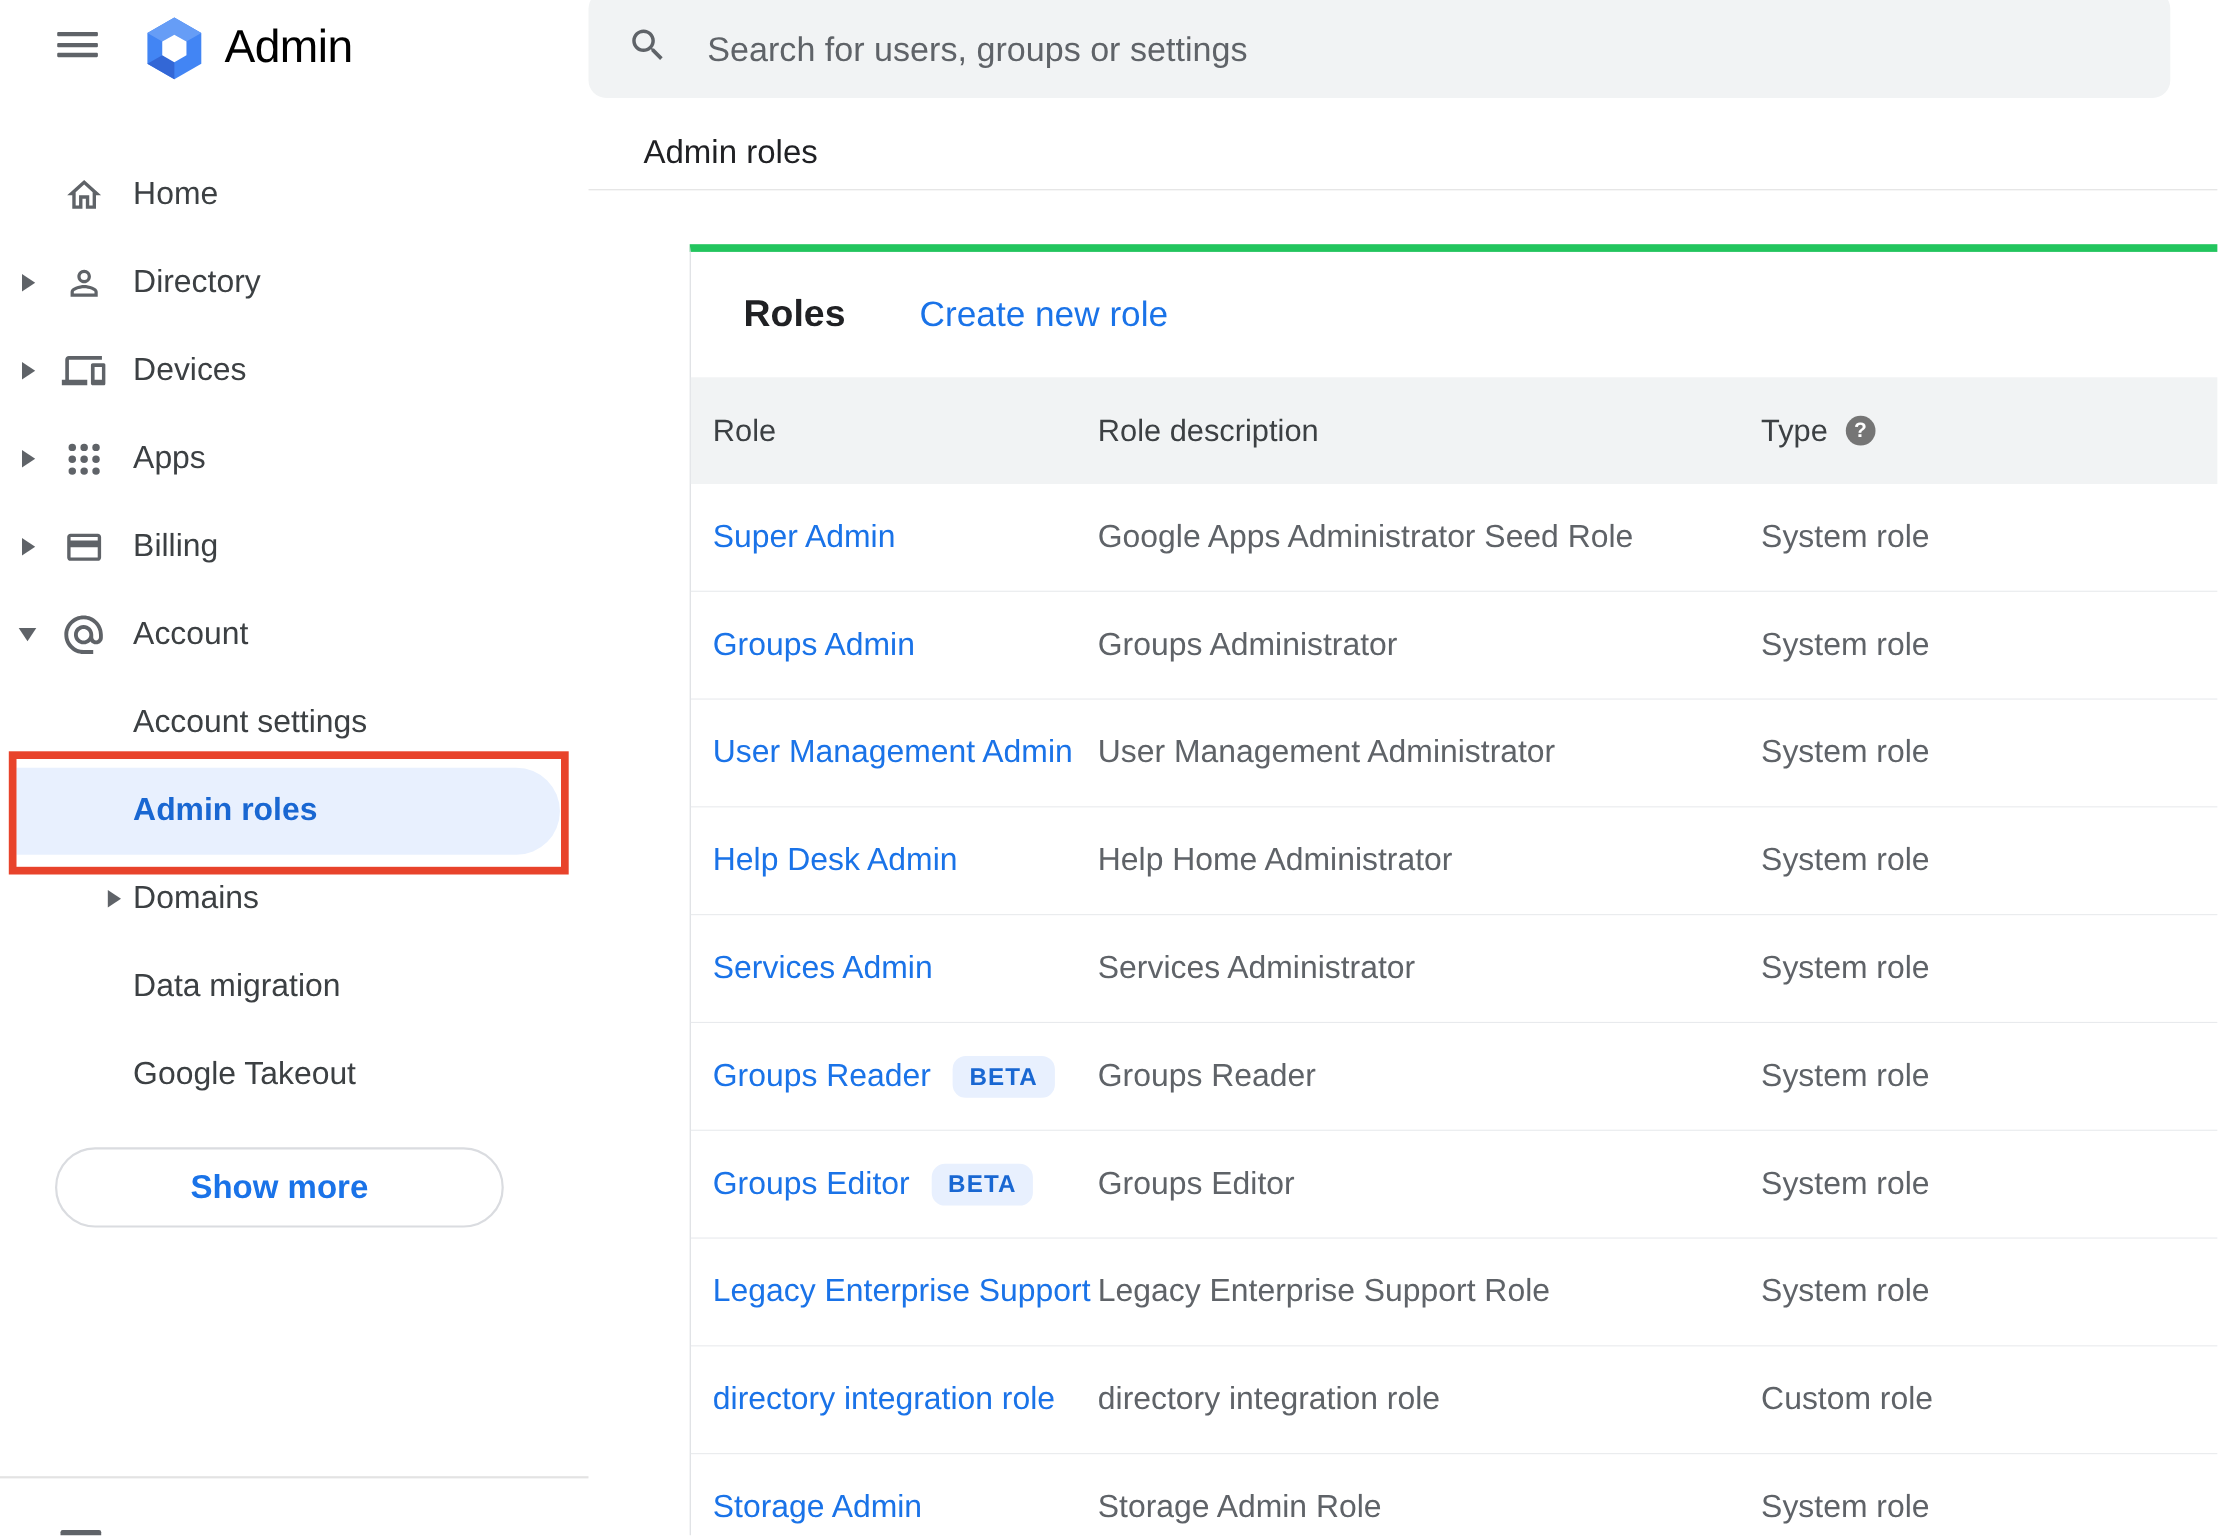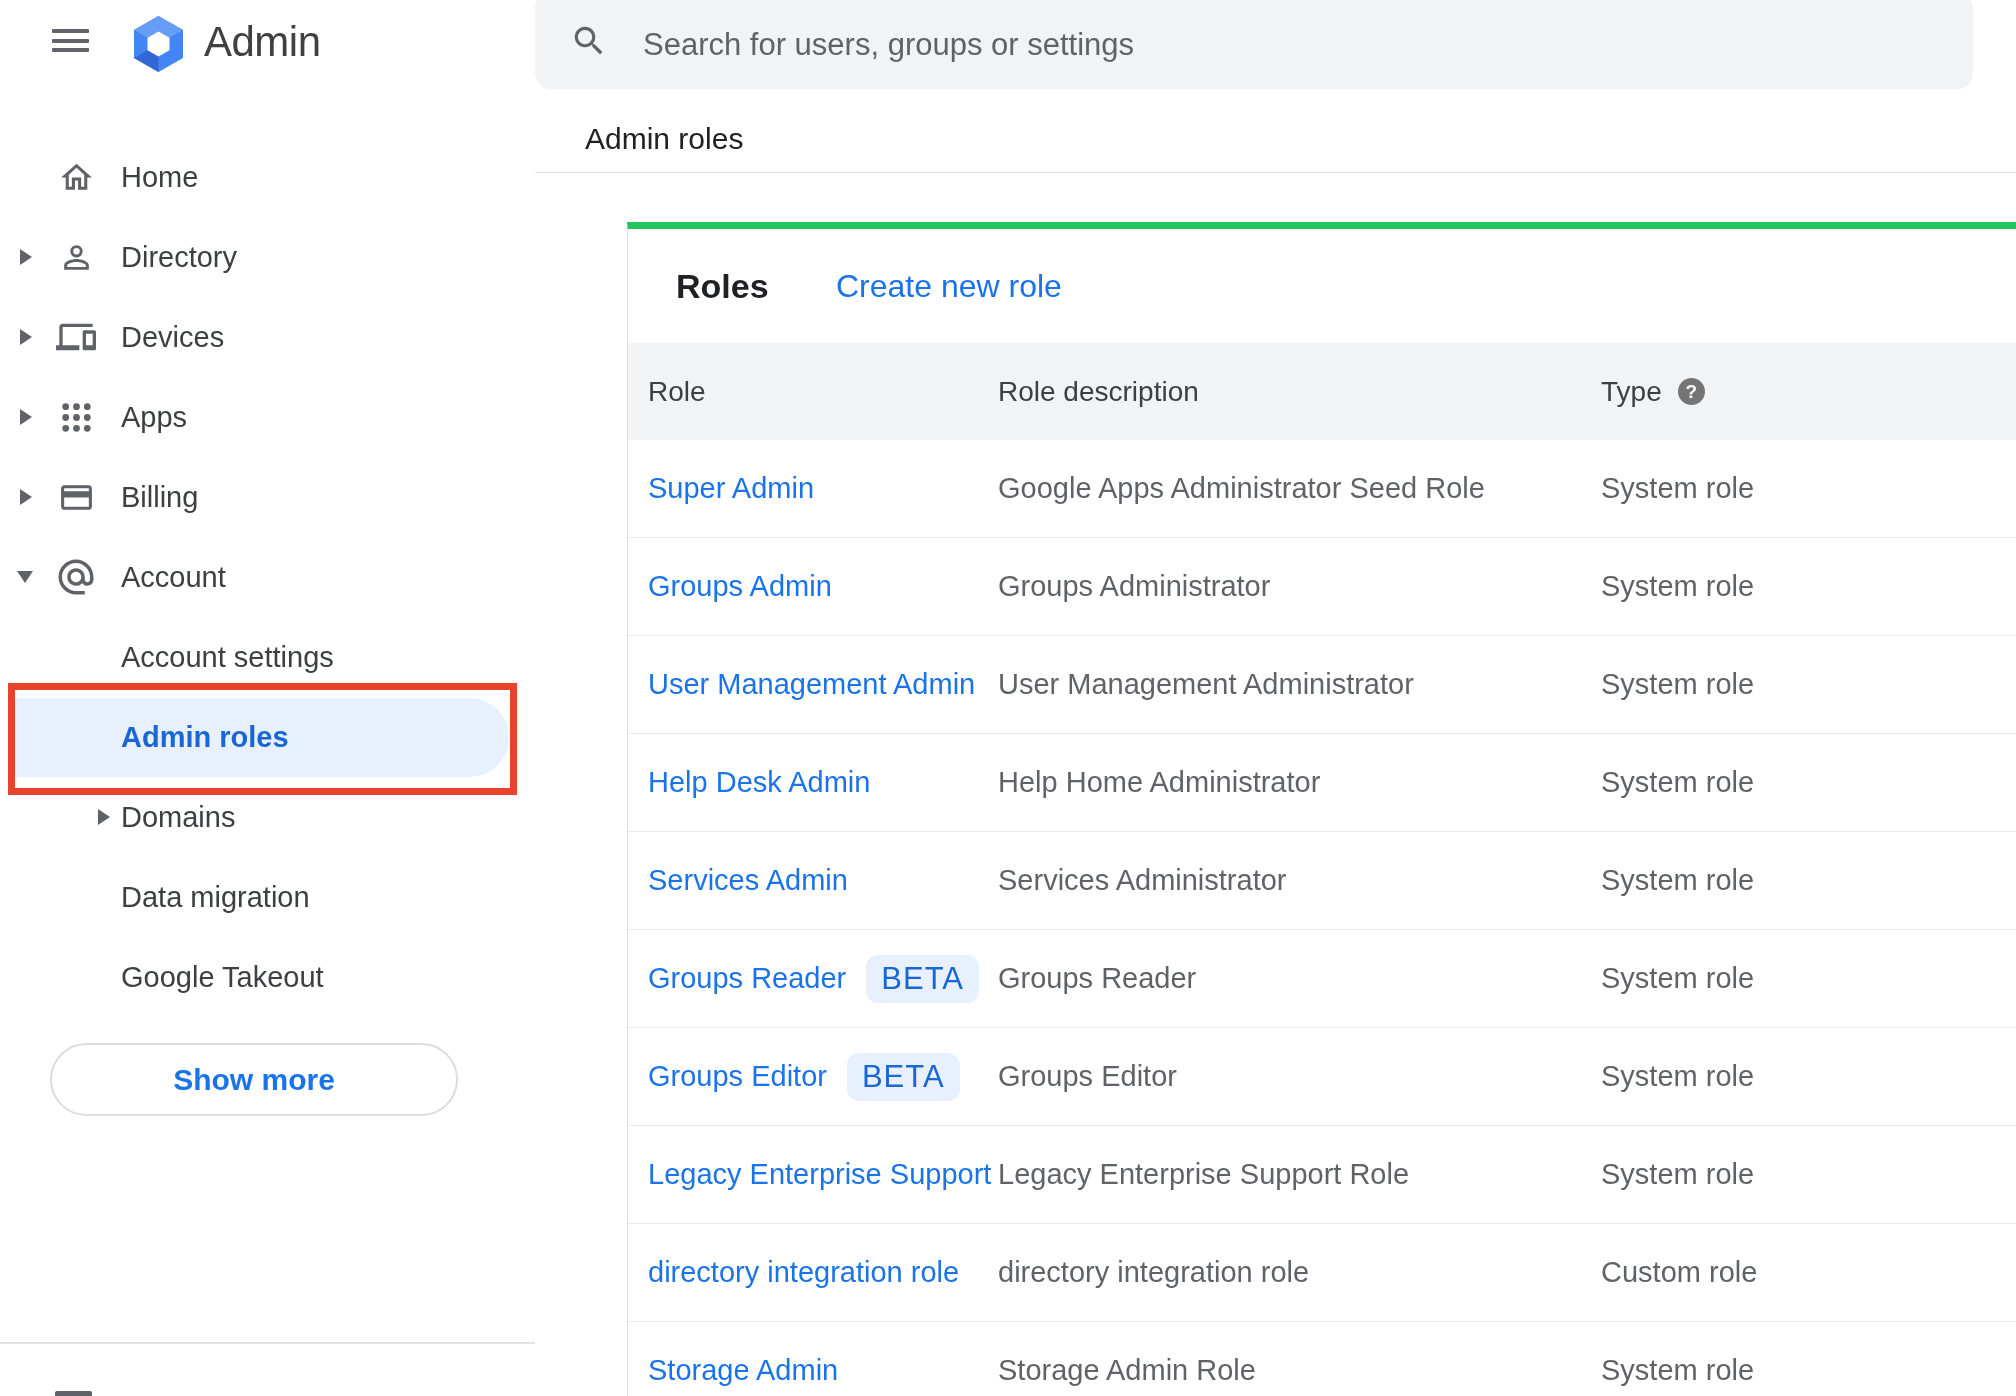--- a/index.html
+++ b/index.html
@@ -6,21 +6,21 @@
   html,body { width:2016px; height:1396px; }
   body {
     position:relative; overflow:hidden; background:#fff;
     font-family:"Liberation Sans","DejaVu Sans",sans-serif; color:#202124;
   }
   
   .sidebar { position:absolute; left:0; top:0; width:535px; height:1396px; background:#fff; }
   .hamburger { position:absolute; left:52px; top:29px; width:37px; height:27px; cursor:pointer; }
   .hamburger span { display:block; width:37px; height:4px; background:#5f6368; border-radius:1px; margin-bottom:5.5px; }
   .logo { position:absolute; left:127px; top:14px; }
-  .brand-title { position:absolute; left:204px; top:18px; font-size:42px; line-height:48px; color:#404040; letter-spacing:-0.5px; }
+  .brand-title { position:absolute; left:204px; top:18px; font-size:42px; line-height:48px; color:#000000; letter-spacing:-0.5px; }
 
   .nav-item { position:absolute; left:0; width:535px; height:80px; cursor:pointer; }
   .nav-label { position:absolute; left:121px; top:50%; transform:translateY(-50%); font-size:29px; color:#3c4043; white-space:nowrap; }
   .nav-icon { position:absolute; left:54px; top:50%; transform:translateY(-50%); width:44px; height:44px; display:flex; align-items:center; justify-content:center; }
   .tri-right { position:absolute; left:20px; top:50%; transform:translateY(-50%); width:0; height:0;
     border-left:12px solid #5f6368; border-top:8px solid transparent; border-bottom:8px solid transparent; }
   .tri-down { position:absolute; left:17px; top:50%; transform:translateY(-50%); width:0; height:0;
     border-top:12px solid #5f6368; border-left:8px solid transparent; border-right:8px solid transparent; }
   .tri-sub { left:98px; }
 
@@ -64,21 +64,21 @@
   .thead { display:flex; align-items:center; height:97px; background:#f1f3f4;
     font-size:28px; color:#3c4043; }
   .trow { display:flex; align-items:center; height:98px; border-bottom:1px solid #e8eaed;
     font-size:29px; }
   .cell-role { width:370px; padding-left:20px; display:flex; align-items:center; white-space:nowrap; }
   .cell-desc { width:603px; color:#5f6368; white-space:nowrap; }
   .cell-type { flex:1; color:#5f6368; display:flex; align-items:center; white-space:nowrap; }
   .thead .cell-desc, .thead .cell-type { color:#3c4043; }
   .role-link { color:#1a73e8; text-decoration:none; cursor:pointer; }
   .beta-badge { display:inline-block; margin-left:20px; padding:6px 15px;
-    background:#e8f0fe; color:#1967d2; font-size:31px; font-weight:normal;
+    background:#e8f0fe; color:#1967d2; font-size:22px; font-weight:bold;
     letter-spacing:1px; border-radius:12px; }
   .help-circle { display:inline-flex; align-items:center; justify-content:center;
     width:27px; height:27px; margin-left:16px; border-radius:50%; background:#757575;
     color:#fff; font-size:19px; font-weight:bold; cursor:pointer; }
 </style>
 </head>
 <body>
 
 <div class="sidebar">
 

